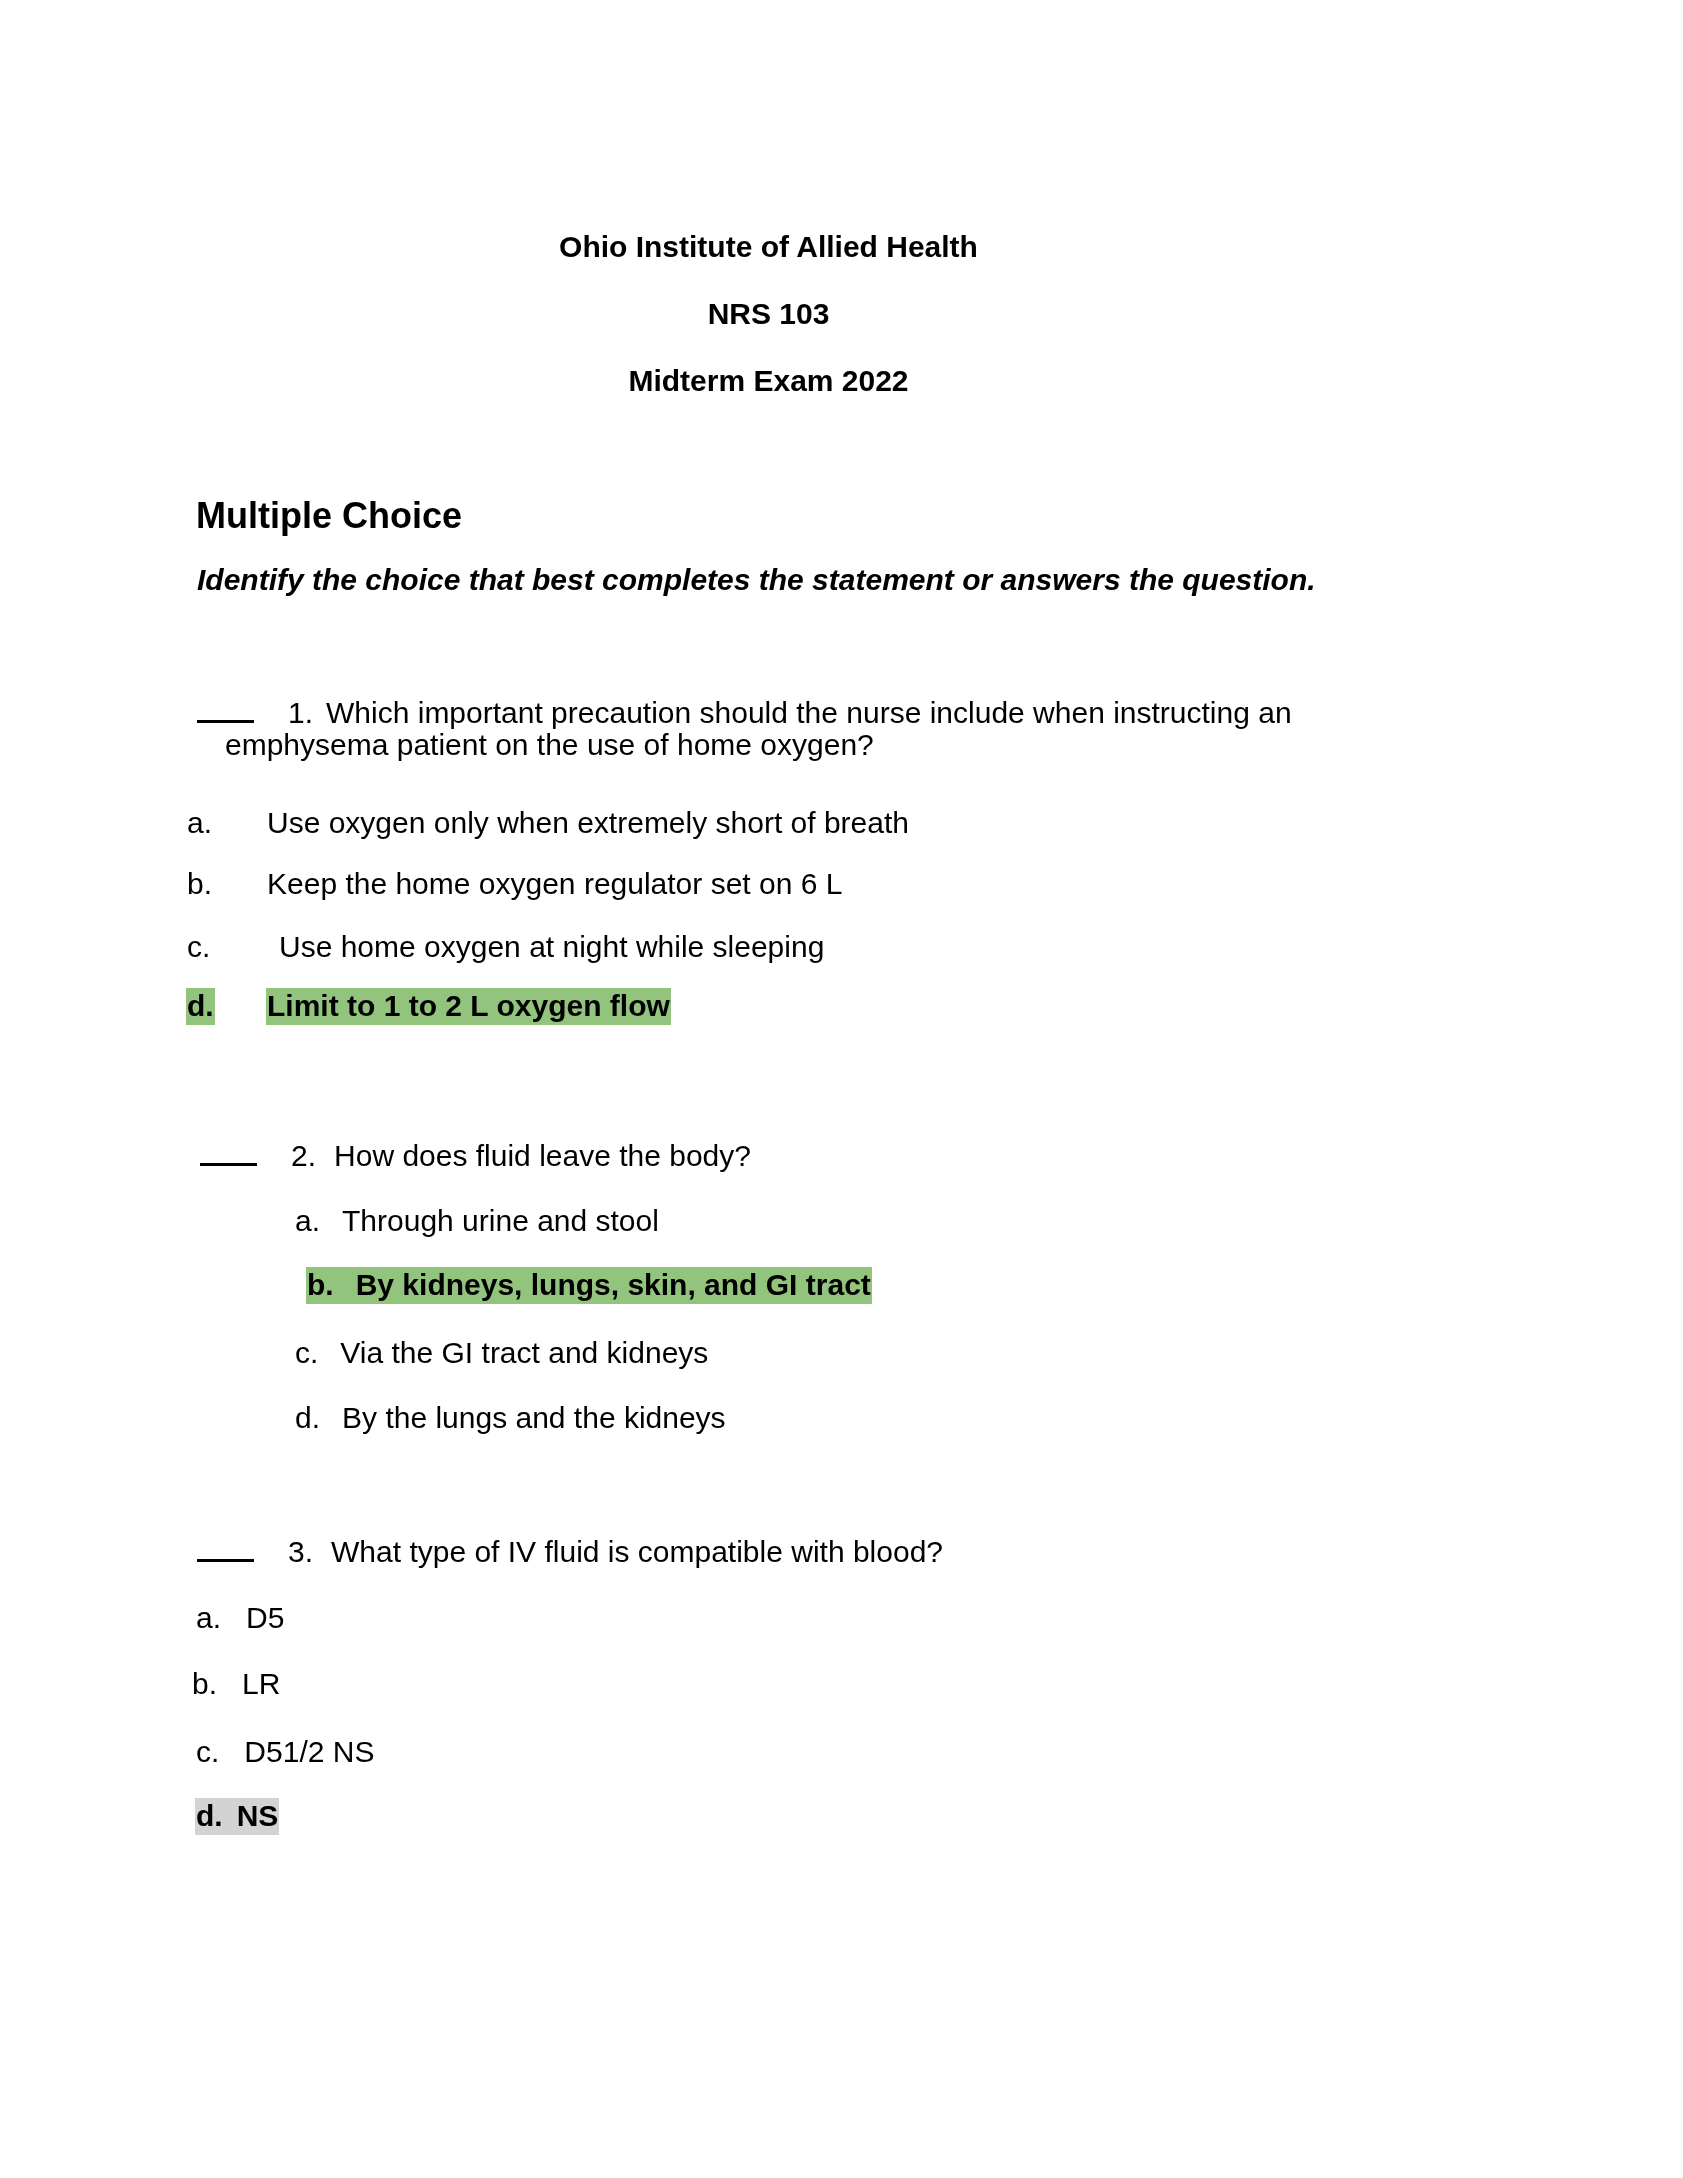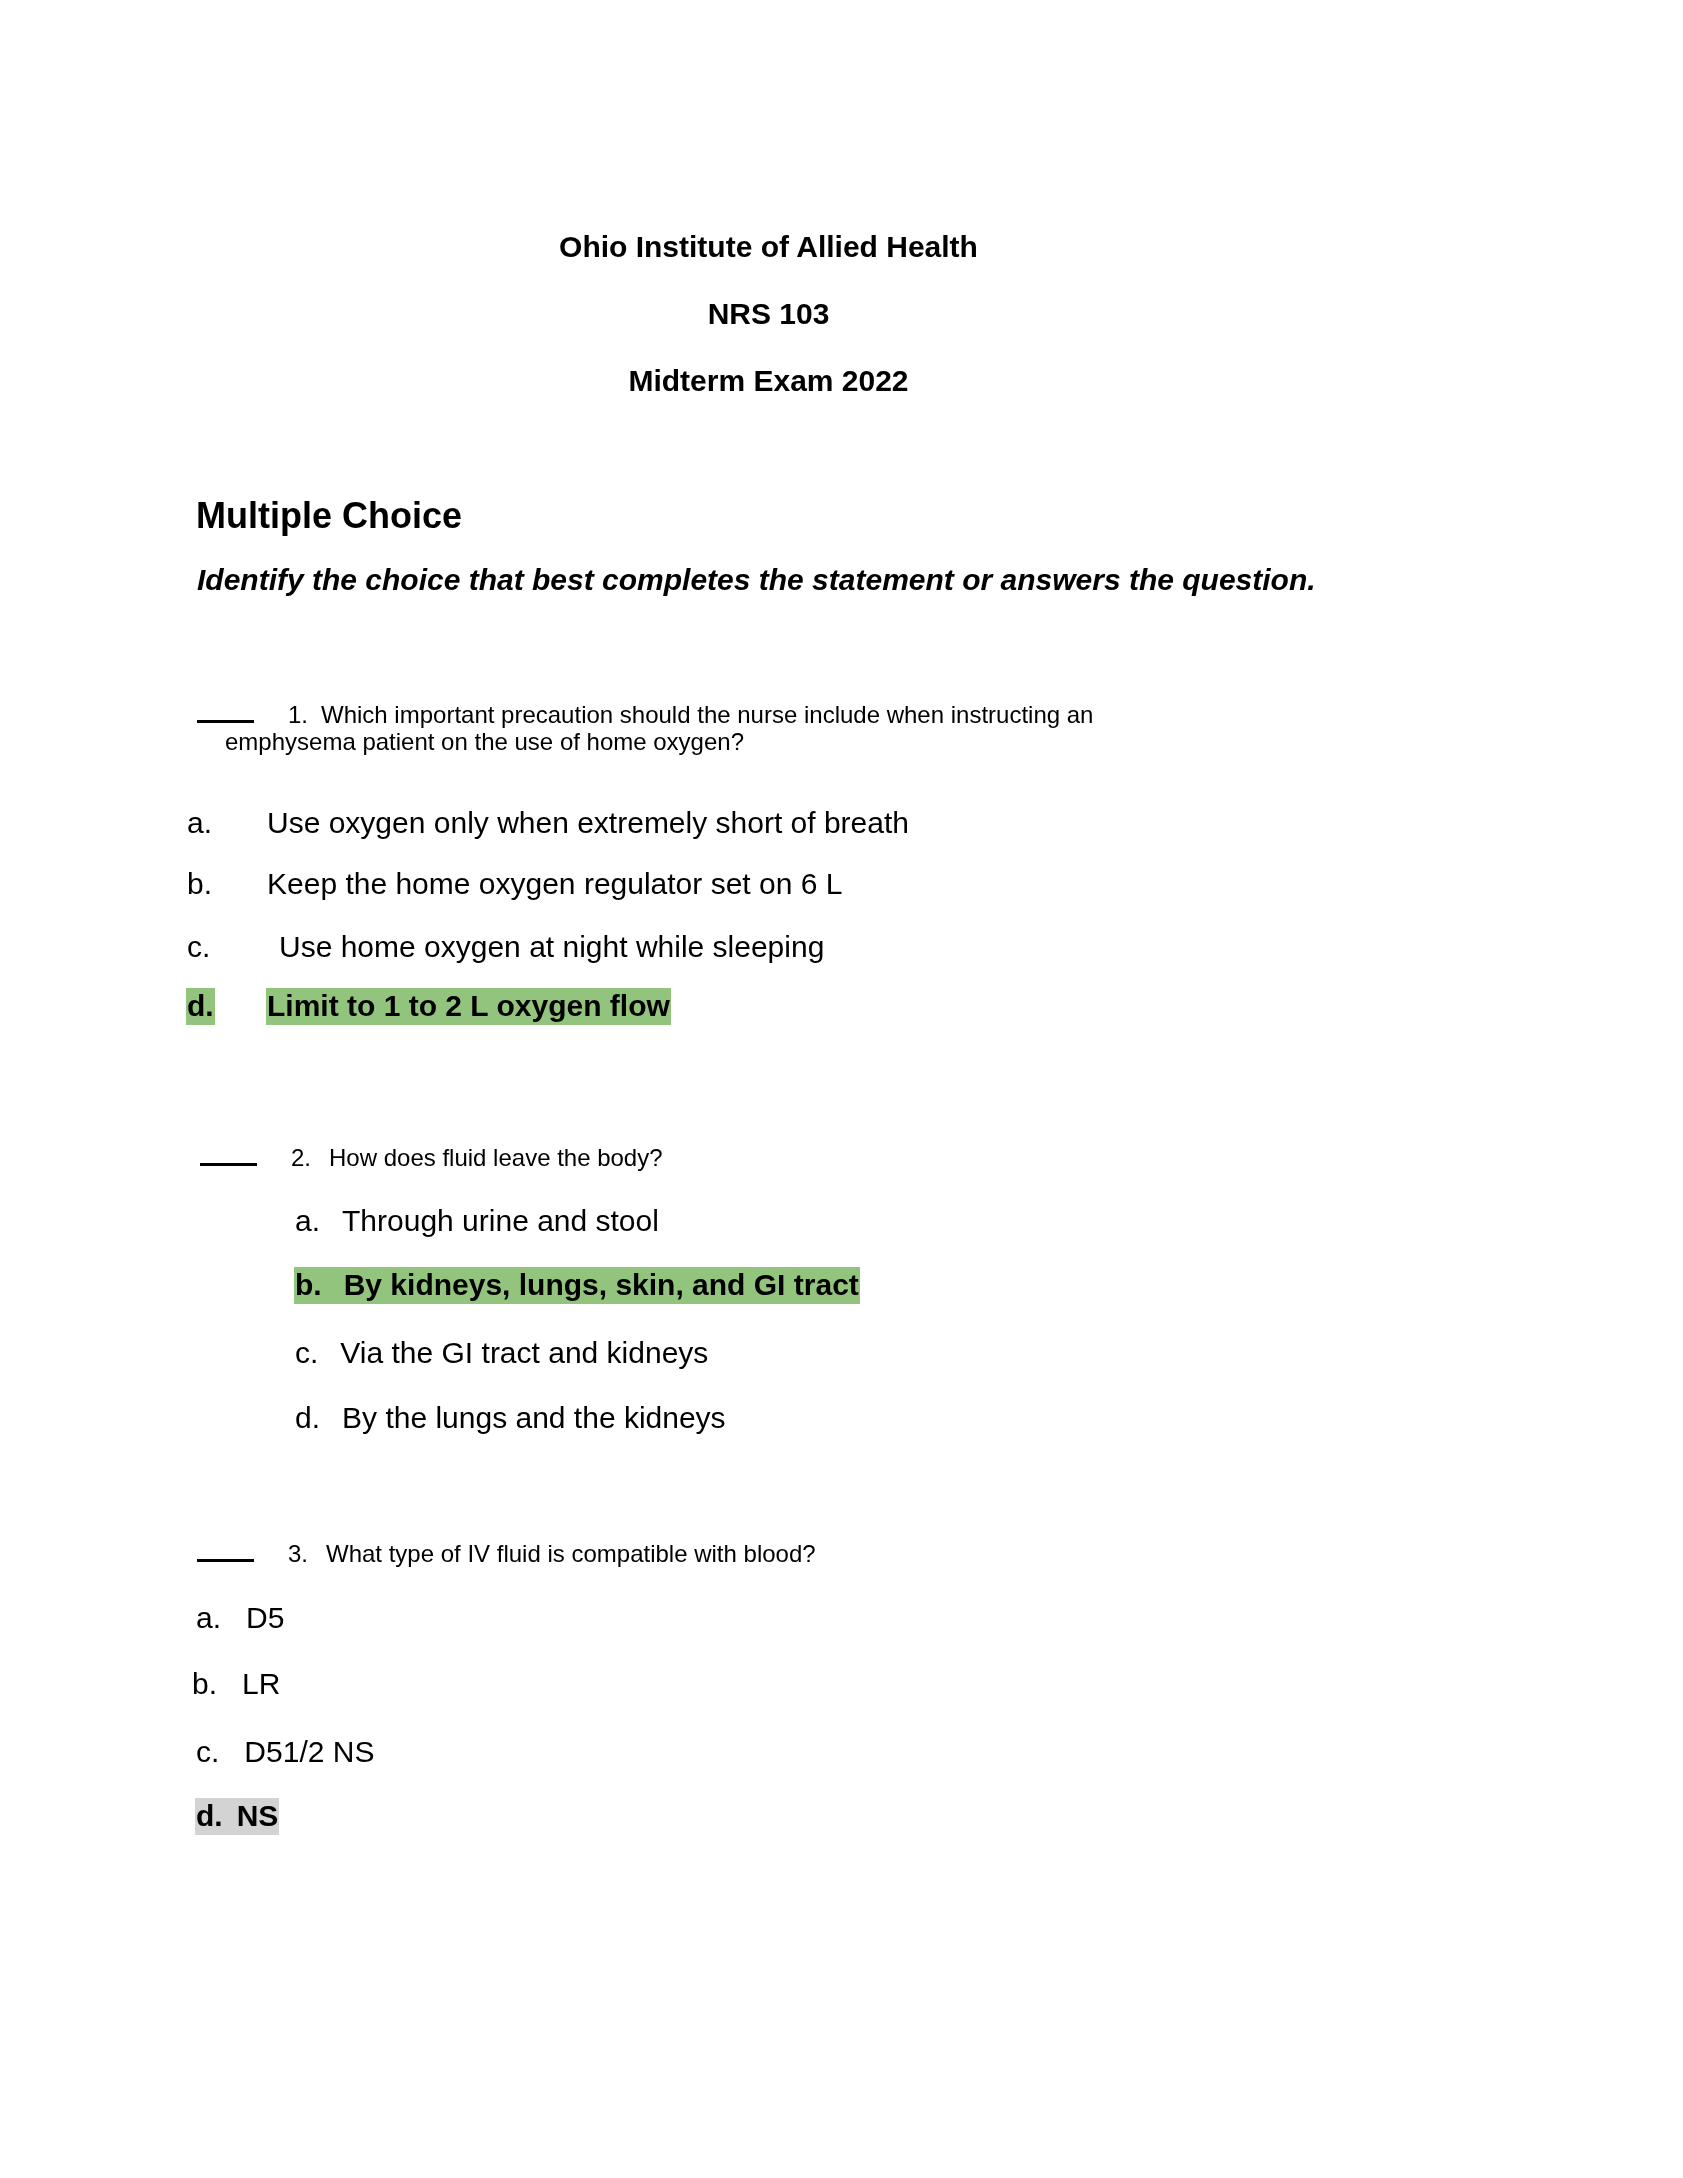--- a/index.html
+++ b/index.html
@@ -3,21 +3,21 @@
 <meta charset="utf-8">
 <style>
   html, body { margin: 0; padding: 0; background: #ffffff; }
   body { width: 1683px; height: 2178px; position: relative; overflow: hidden;
          font-family: "Liberation Sans", "DejaVu Sans", sans-serif; color: #000; }
   .abs { position: absolute; white-space: nowrap; line-height: 1; }
   .title { font-weight: bold; font-size: 30px; left: 0; width: 1537px; text-align: center; }
   .title span { display: inline-block; }
   .h-section { font-weight: bold; font-size: 36px; }
   .instr { font-style: italic; font-size: 30px; }
-  .q { font-size: 24px; }
+  .q { font-size: 30px; }
   .blank { display: inline-block; width: 57px; border-bottom: 3px solid #000; height: 22px; vertical-align: baseline; }
   .opt { font-size: 30px; }
   .hl-green { background: #93c47d; font-weight: bold; }
   .hl-gray { background: #d3d3d3; font-weight: bold; }
   .pad { padding: 3px 1px 4px 1px; }
 </style>
 </head>
 <body>
 
 <div class="abs title" style="top:232px;"><span>Ohio Institute of Allied Health</span></div>
@@ -43,21 +43,21 @@
 
 <div class="abs opt hl-green pad" style="left:186px; top:988px;">d.</div>
 <div class="abs opt hl-green pad" style="left:266px; top:988px;">Limit to 1 to 2 L oxygen flow</div>
 
 <div class="abs q" style="left:200px; top:1141px;">
   <span class="blank"></span><span style="display:inline-block;width:34px;"></span><span>2.</span><span style="display:inline-block;width:18px;"></span><span>How does fluid leave the body?</span>
 </div>
 
 <div class="abs opt" style="left:295px; top:1206px;"><span>a.</span><span style="display:inline-block;width:22px;"></span><span>Through urine and stool</span></div>
 
-<div class="abs opt hl-green pad" style="left:294px; top:1267px;"><span>b.</span><span style="display:inline-block;width:22px;"></span><span>By kidneys, lungs, skin, and GI tract</span></div>
+<div class="abs opt hl-green pad" style="left:306px; top:1267px;"><span>b.</span><span style="display:inline-block;width:22px;"></span><span>By kidneys, lungs, skin, and GI tract</span></div>
 
 <div class="abs opt" style="left:295px; top:1338px;"><span>c.</span><span style="display:inline-block;width:22px;"></span><span>Via the GI tract and kidneys</span></div>
 
 <div class="abs opt" style="left:295px; top:1403px;"><span>d.</span><span style="display:inline-block;width:22px;"></span><span>By the lungs and the kidneys</span></div>
 
 <div class="abs q" style="left:197px; top:1537px;">
   <span class="blank"></span><span style="display:inline-block;width:34px;"></span><span>3.</span><span style="display:inline-block;width:18px;"></span><span>What type of IV fluid is compatible with blood?</span>
 </div>
 
 <div class="abs opt" style="left:196px; top:1603px;"><span>a.</span><span style="display:inline-block;width:25px;"></span><span>D5</span></div>

